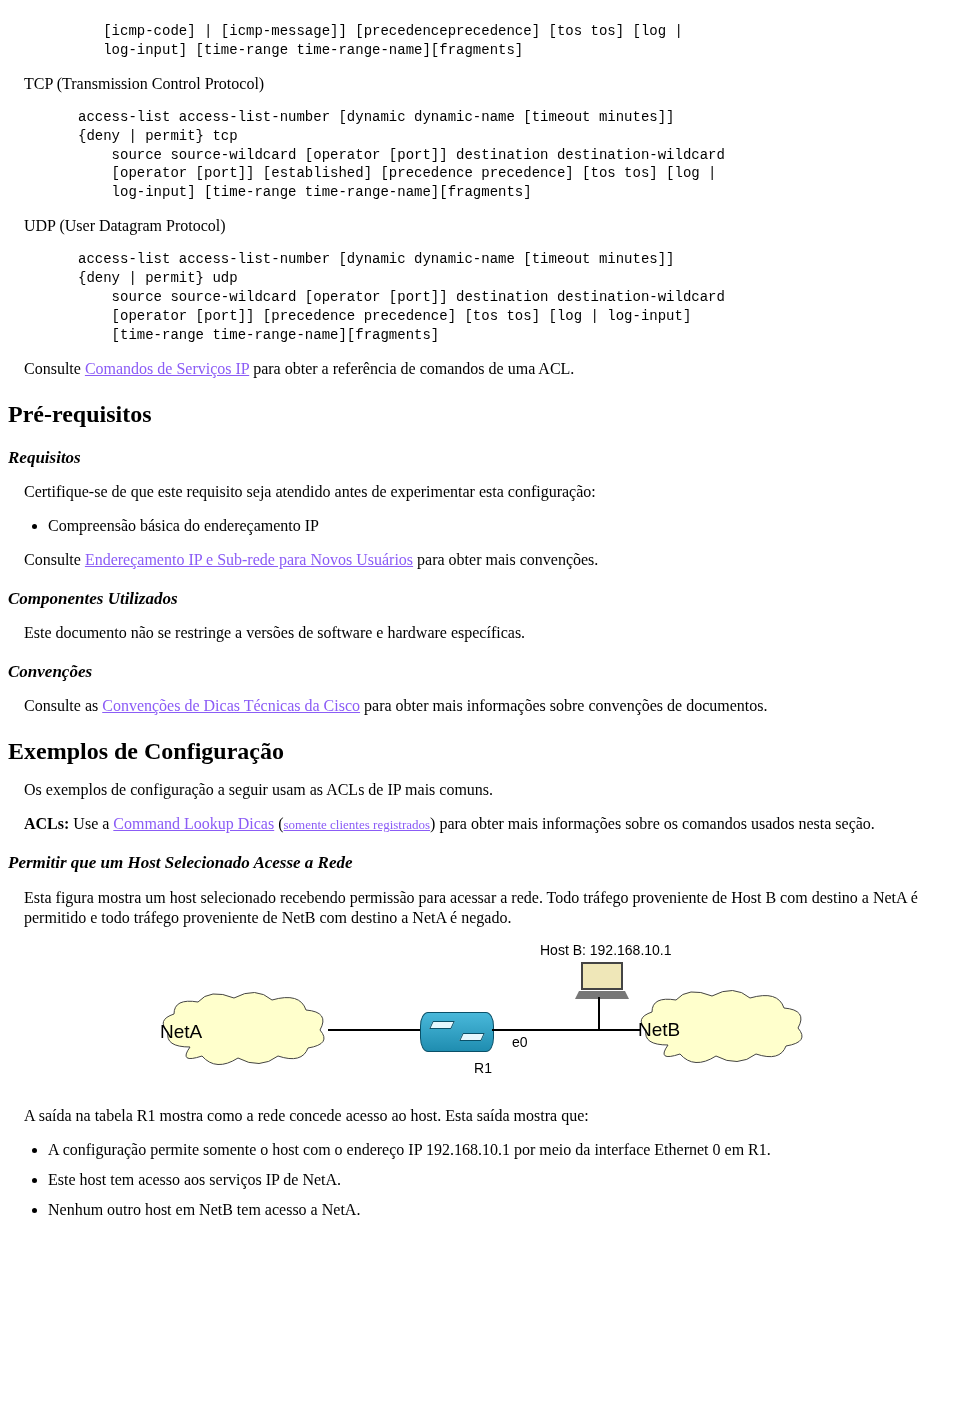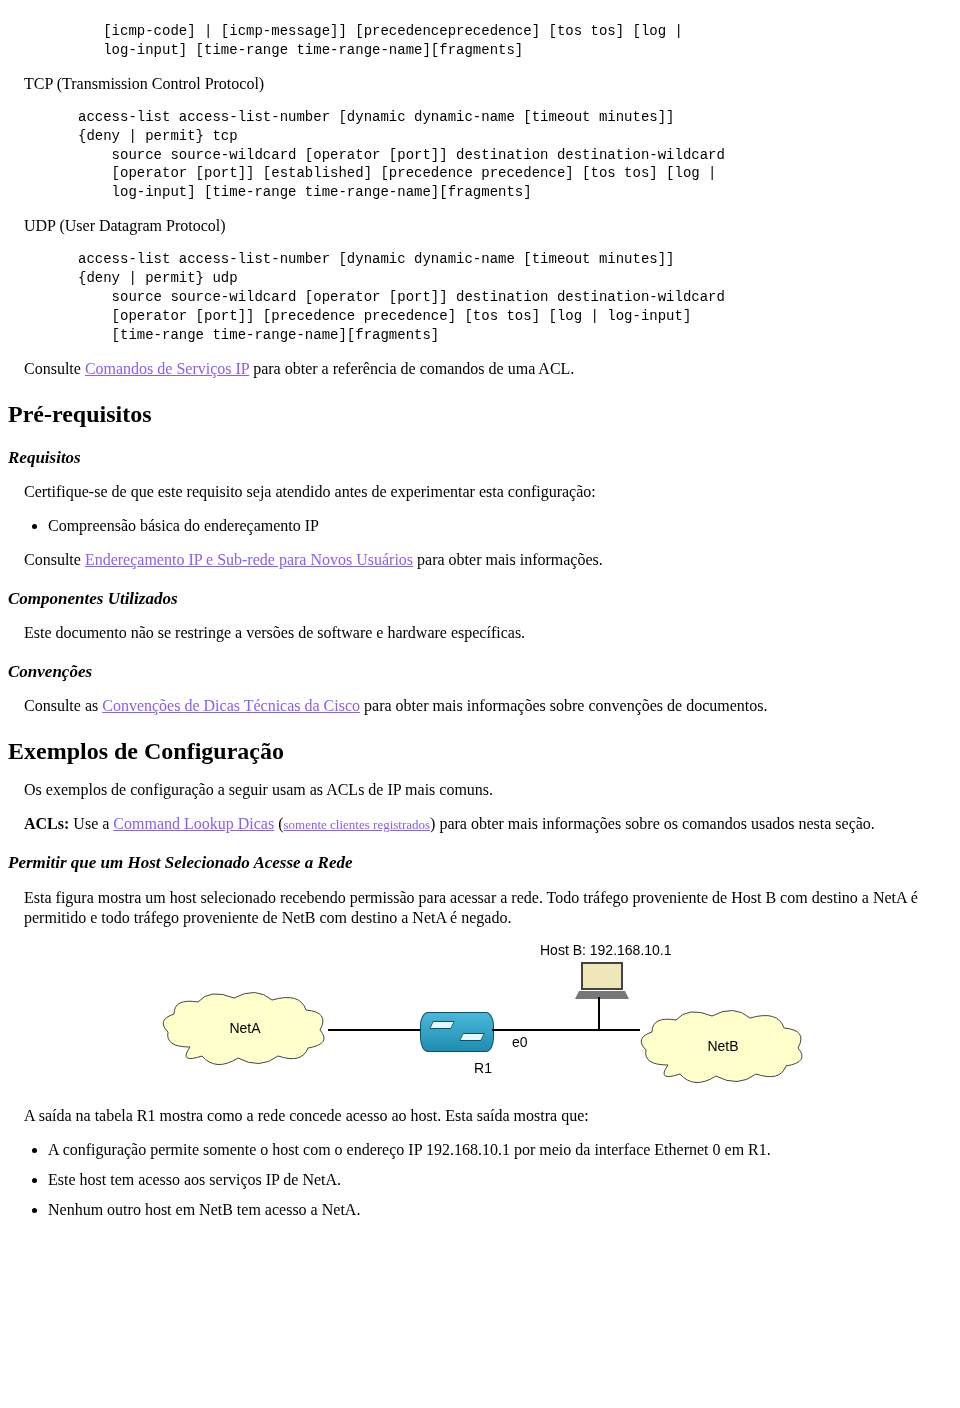--- a/index.html
+++ b/index.html
@@ -36,23 +36,23 @@
   .cloud {
     position: absolute;
     width: 170px;
     height: 75px;
   }
   .cloud svg { width: 100%; height: 100%; display: block; }
   .cloud-label {
     position: absolute;
     width: 100%;
     top: 28px;
-    text-align: center;
+    text-align: left;
     font-family: Arial, sans-serif;
-    font-size: 14px;
+    font-size: 19px;
   }
   .router {
     position: absolute;
     width: 72px;
     height: 38px;
     background: linear-gradient(#49b8da, #1f8db0);
     border: 1px solid #0a5068;
     border-radius: 8px / 14px;
   }
   .router::before, .router::after {
@@ -134,21 +134,21 @@
 
 <h3>Requisitos</h3>
 
 <p>Certifique-se de que este requisito seja atendido antes de experimentar esta configuração:</p>
 
 <ul>
   <li>Compreensão básica do endereçamento IP</li>
 </ul>
 
 <p>
-  <span>Consulte </span><a href="#">Endereçamento IP e Sub-rede para Novos Usuários</a><span> para obter mais informações.</span>
+  <span>Consulte </span><a href="#">Endereçamento IP e Sub-rede para Novos Usuários</a><span> para obter mais convenções.</span>
 </p>
 
 <h3>Componentes Utilizados</h3>
 
 <p>Este documento não se restringe a versões de software e hardware específicas.</p>
 
 <h3>Convenções</h3>
 
 <p>
   <span>Consulte as </span><a href="#">Convenções de Dicas Técnicas da Cisco</a><span> para obter mais informações sobre convenções de documentos.</span>
@@ -185,21 +185,21 @@
   </div>
 
   <div class="wire" style="left:168px; top:87px; width:92px;"></div>
 
   <div class="router" style="left:260px; top:70px;"></div>
 
   <div class="wire" style="left:332px; top:87px; width:148px;"></div>
 
   <div class="ann" style="left:352px; top:68px;margin-top:24px;">e0</div>
 
-  <div class="cloud" style="left:478px; top:68px;">
+  <div class="cloud" style="left:478px; top:48px;">
     <svg viewBox="0 0 170 75">
       <path d="M30 55 Q5 55 8 40 Q-4 28 14 22 Q14 6 38 10 Q50 -4 74 6 Q96 -6 112 8 Q140 0 146 18 Q170 20 160 38 Q172 52 148 56 Q142 72 118 64 Q100 78 78 66 Q56 80 42 64 Q18 72 30 55 Z" fill="#ffffcc" stroke="#444" stroke-width="1"></path>
     </svg>
     <div class="cloud-label">NetB</div>
   </div>
 
   <div class="r-name" style="left:260px; top:118px;text-align:right;">R1</div>
 </div>
 
 <p>A saída na tabela R1 mostra como a rede concede acesso ao host. Esta saída mostra que:</p>

